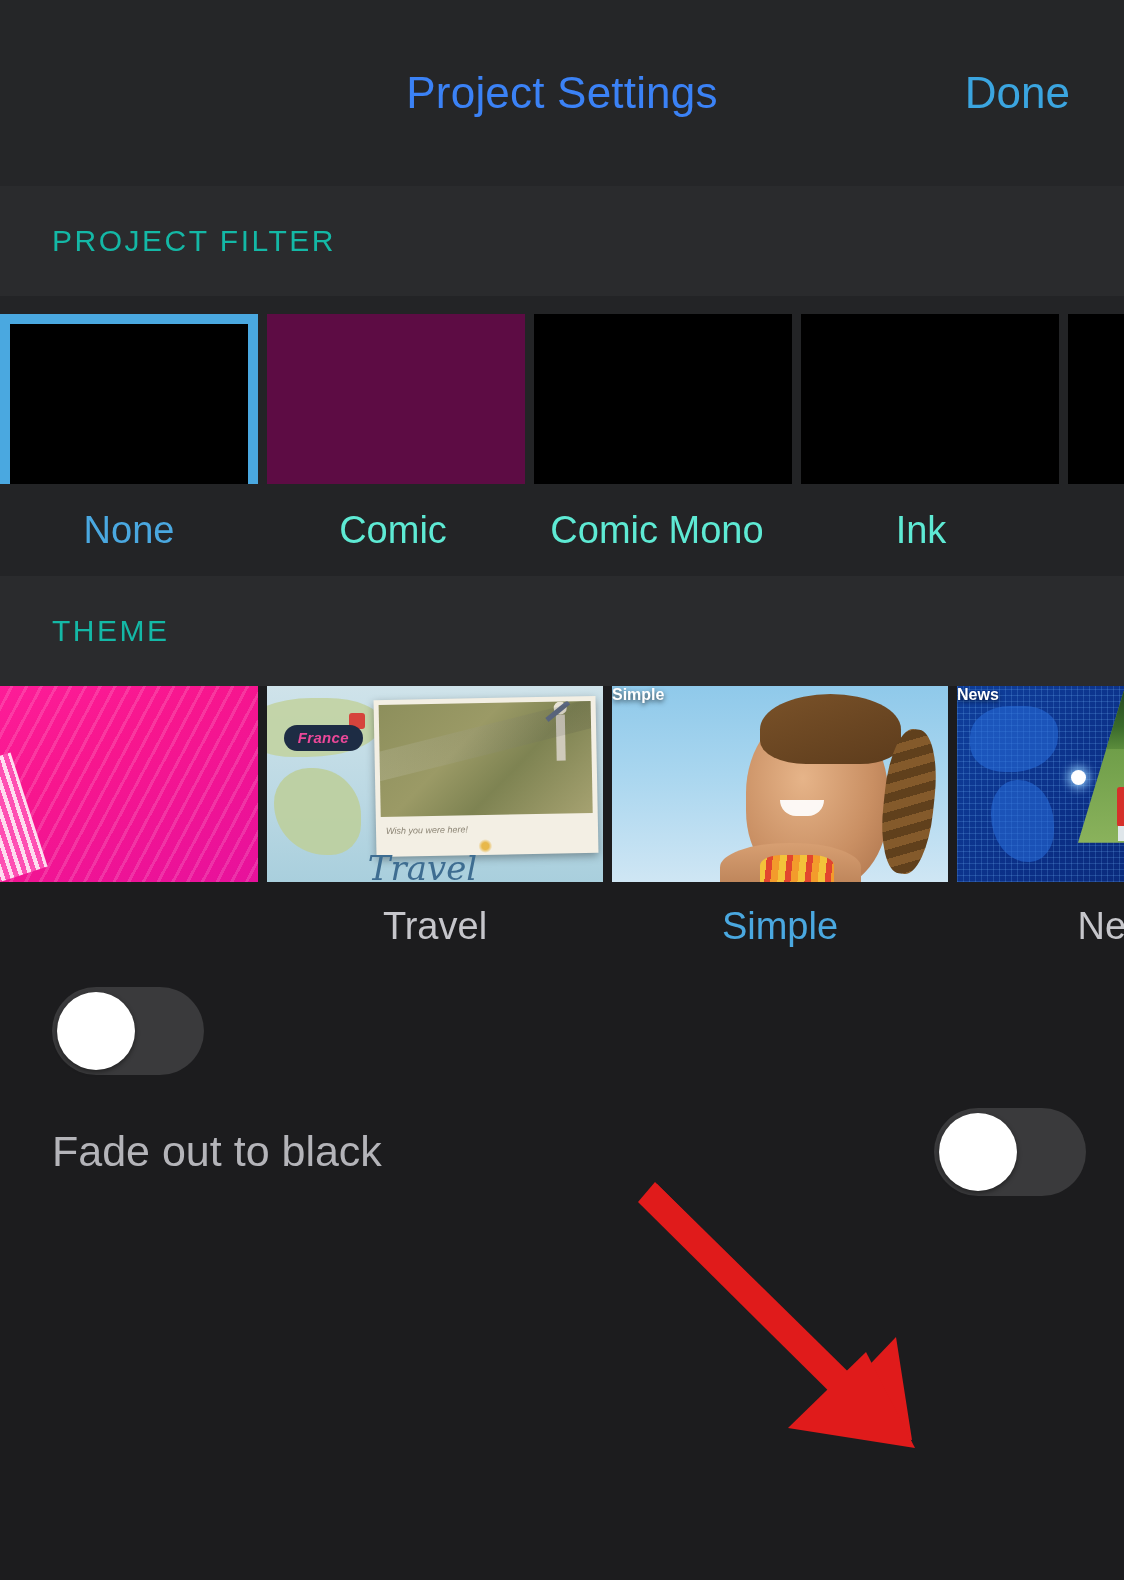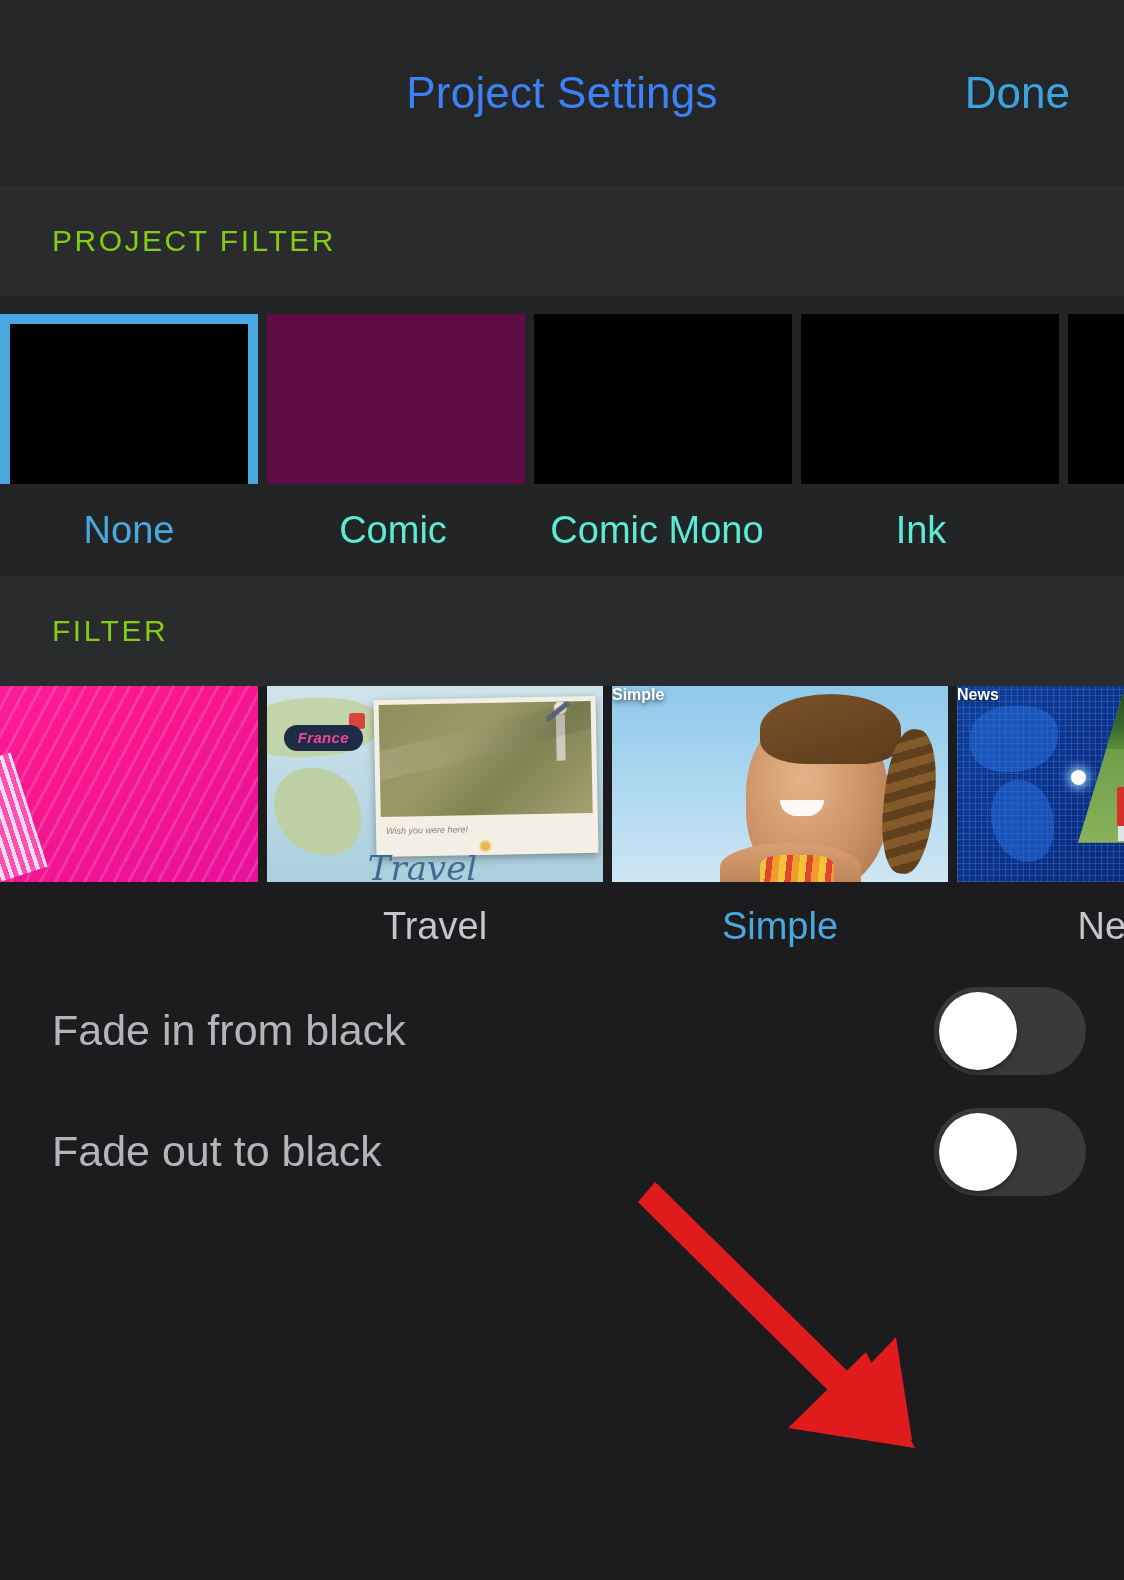--- a/index.html
+++ b/index.html
@@ -40,21 +40,21 @@
   .section-header {
     background:#2a2b2d;
     height:110px;
     display:flex;
     align-items:center;
     padding-left:52px;
   }
   .section-header .label {
     font-size:30px;
     letter-spacing:2.5px;
-    color:#84cc16;
+    color:#14b8a6;
     font-weight:400;
   }
 
   
   .filter-strip {
     background:#232426;
     padding-top:18px;
     padding-bottom:0;
     height:188px;
     position:relative;
@@ -408,21 +408,21 @@
   </div>
   <div class="filter-labels-band" id="filter-labels">
       <div class="filter-label selected">None</div>
       <div class="filter-label">Comic</div>
       <div class="filter-label">Comic Mono</div>
       <div class="filter-label">Ink</div>
       <div class="filter-label"></div>
     </div>
 
   <div class="section-header">
-    <span class="label">FILTER</span>
+    <span class="label">THEME</span>
   </div>
 
   <div class="theme-strip">
     <div class="theme-row">
 
       <div class="theme-cell">
         <div class="theme-art art-retro">
           <div class="blob"></div>
         </div>
       </div>
@@ -479,21 +479,20 @@
 
   <div class="theme-labels-band" id="theme-labels">
       <div class="theme-label"></div>
       <div class="theme-label">Travel</div>
       <div class="theme-label selected">Simple</div>
       <div class="theme-label">News</div>
     </div>
 
   <div class="settings" id="settings-list">
       <div class="row">
-        <div class="row-label">Fade in from black</div>
         <div class="toggle">
           <div class="knob"></div>
         </div>
       </div>
       <div class="row">
         <div class="row-label">Fade out to black</div>
         <div class="toggle">
           <div class="knob"></div>
         </div>
       </div>

